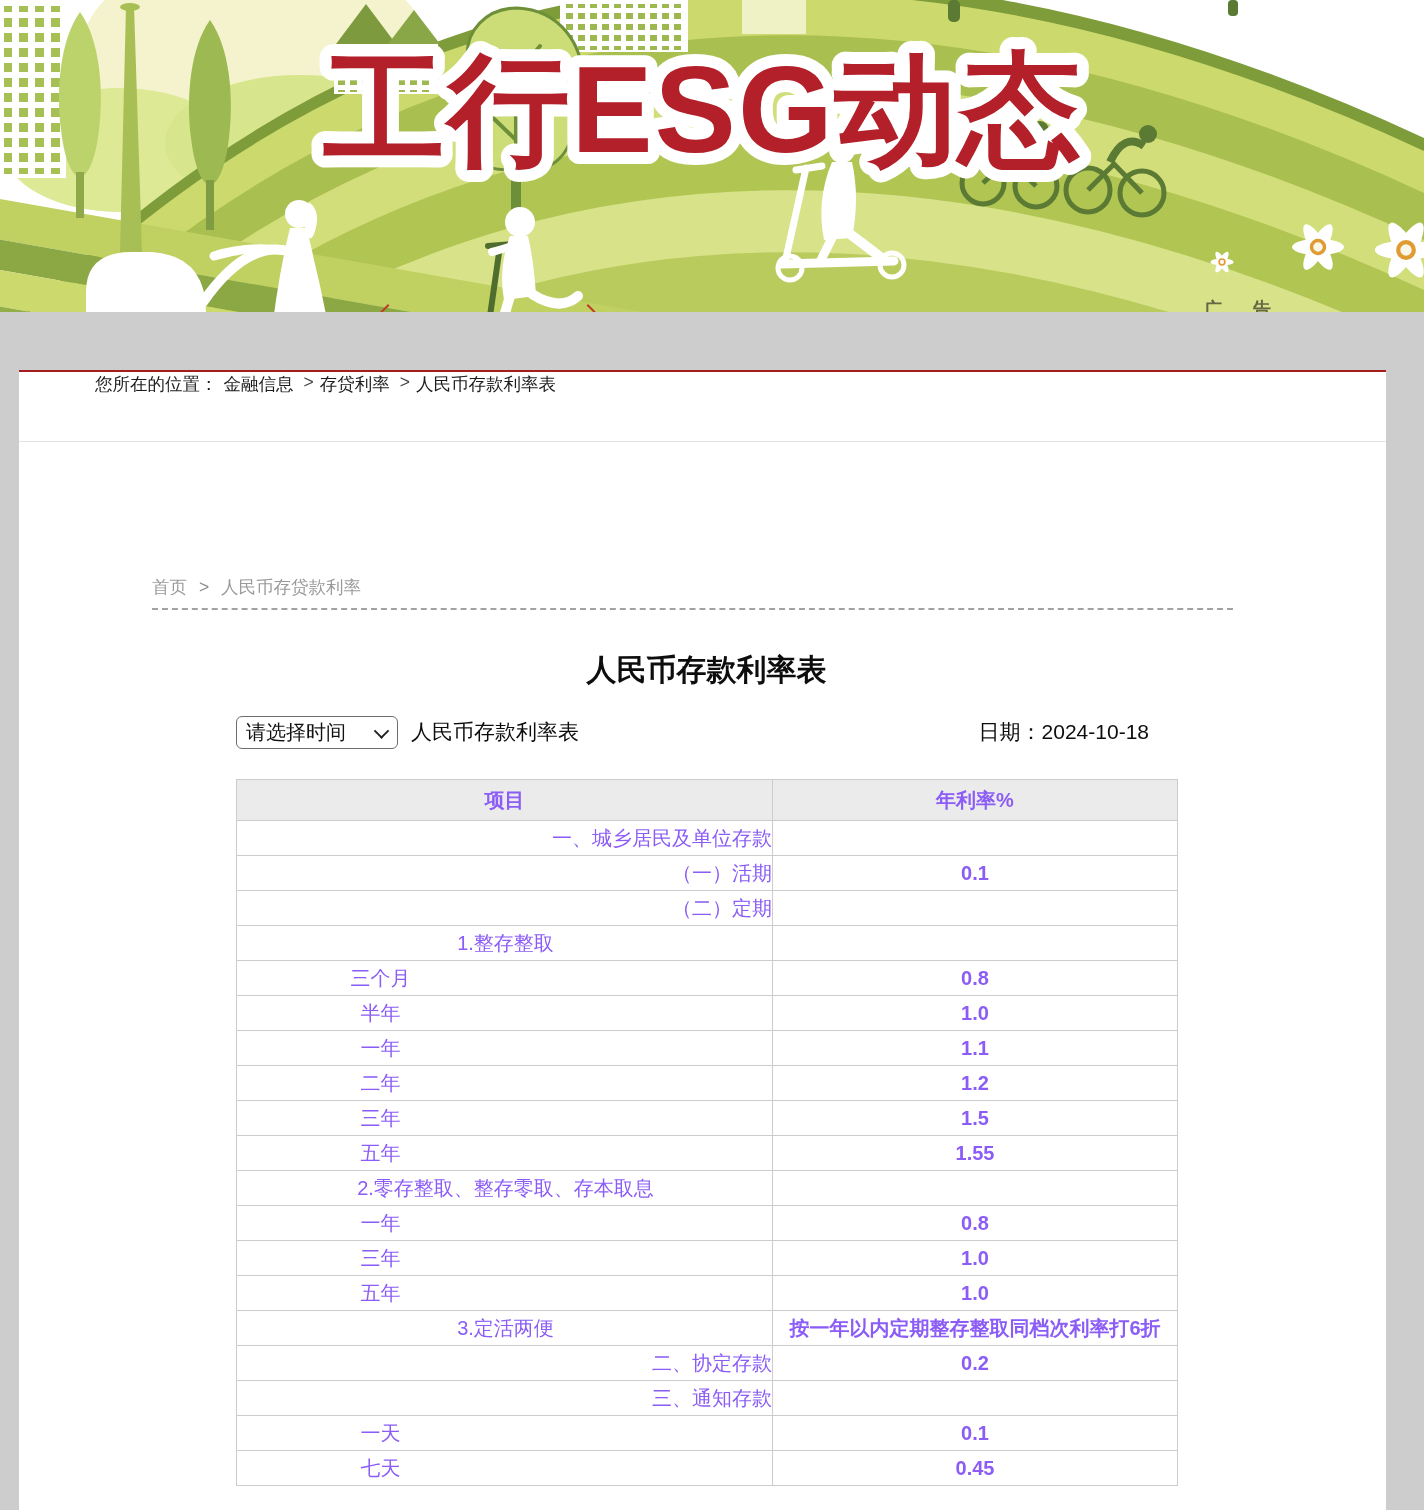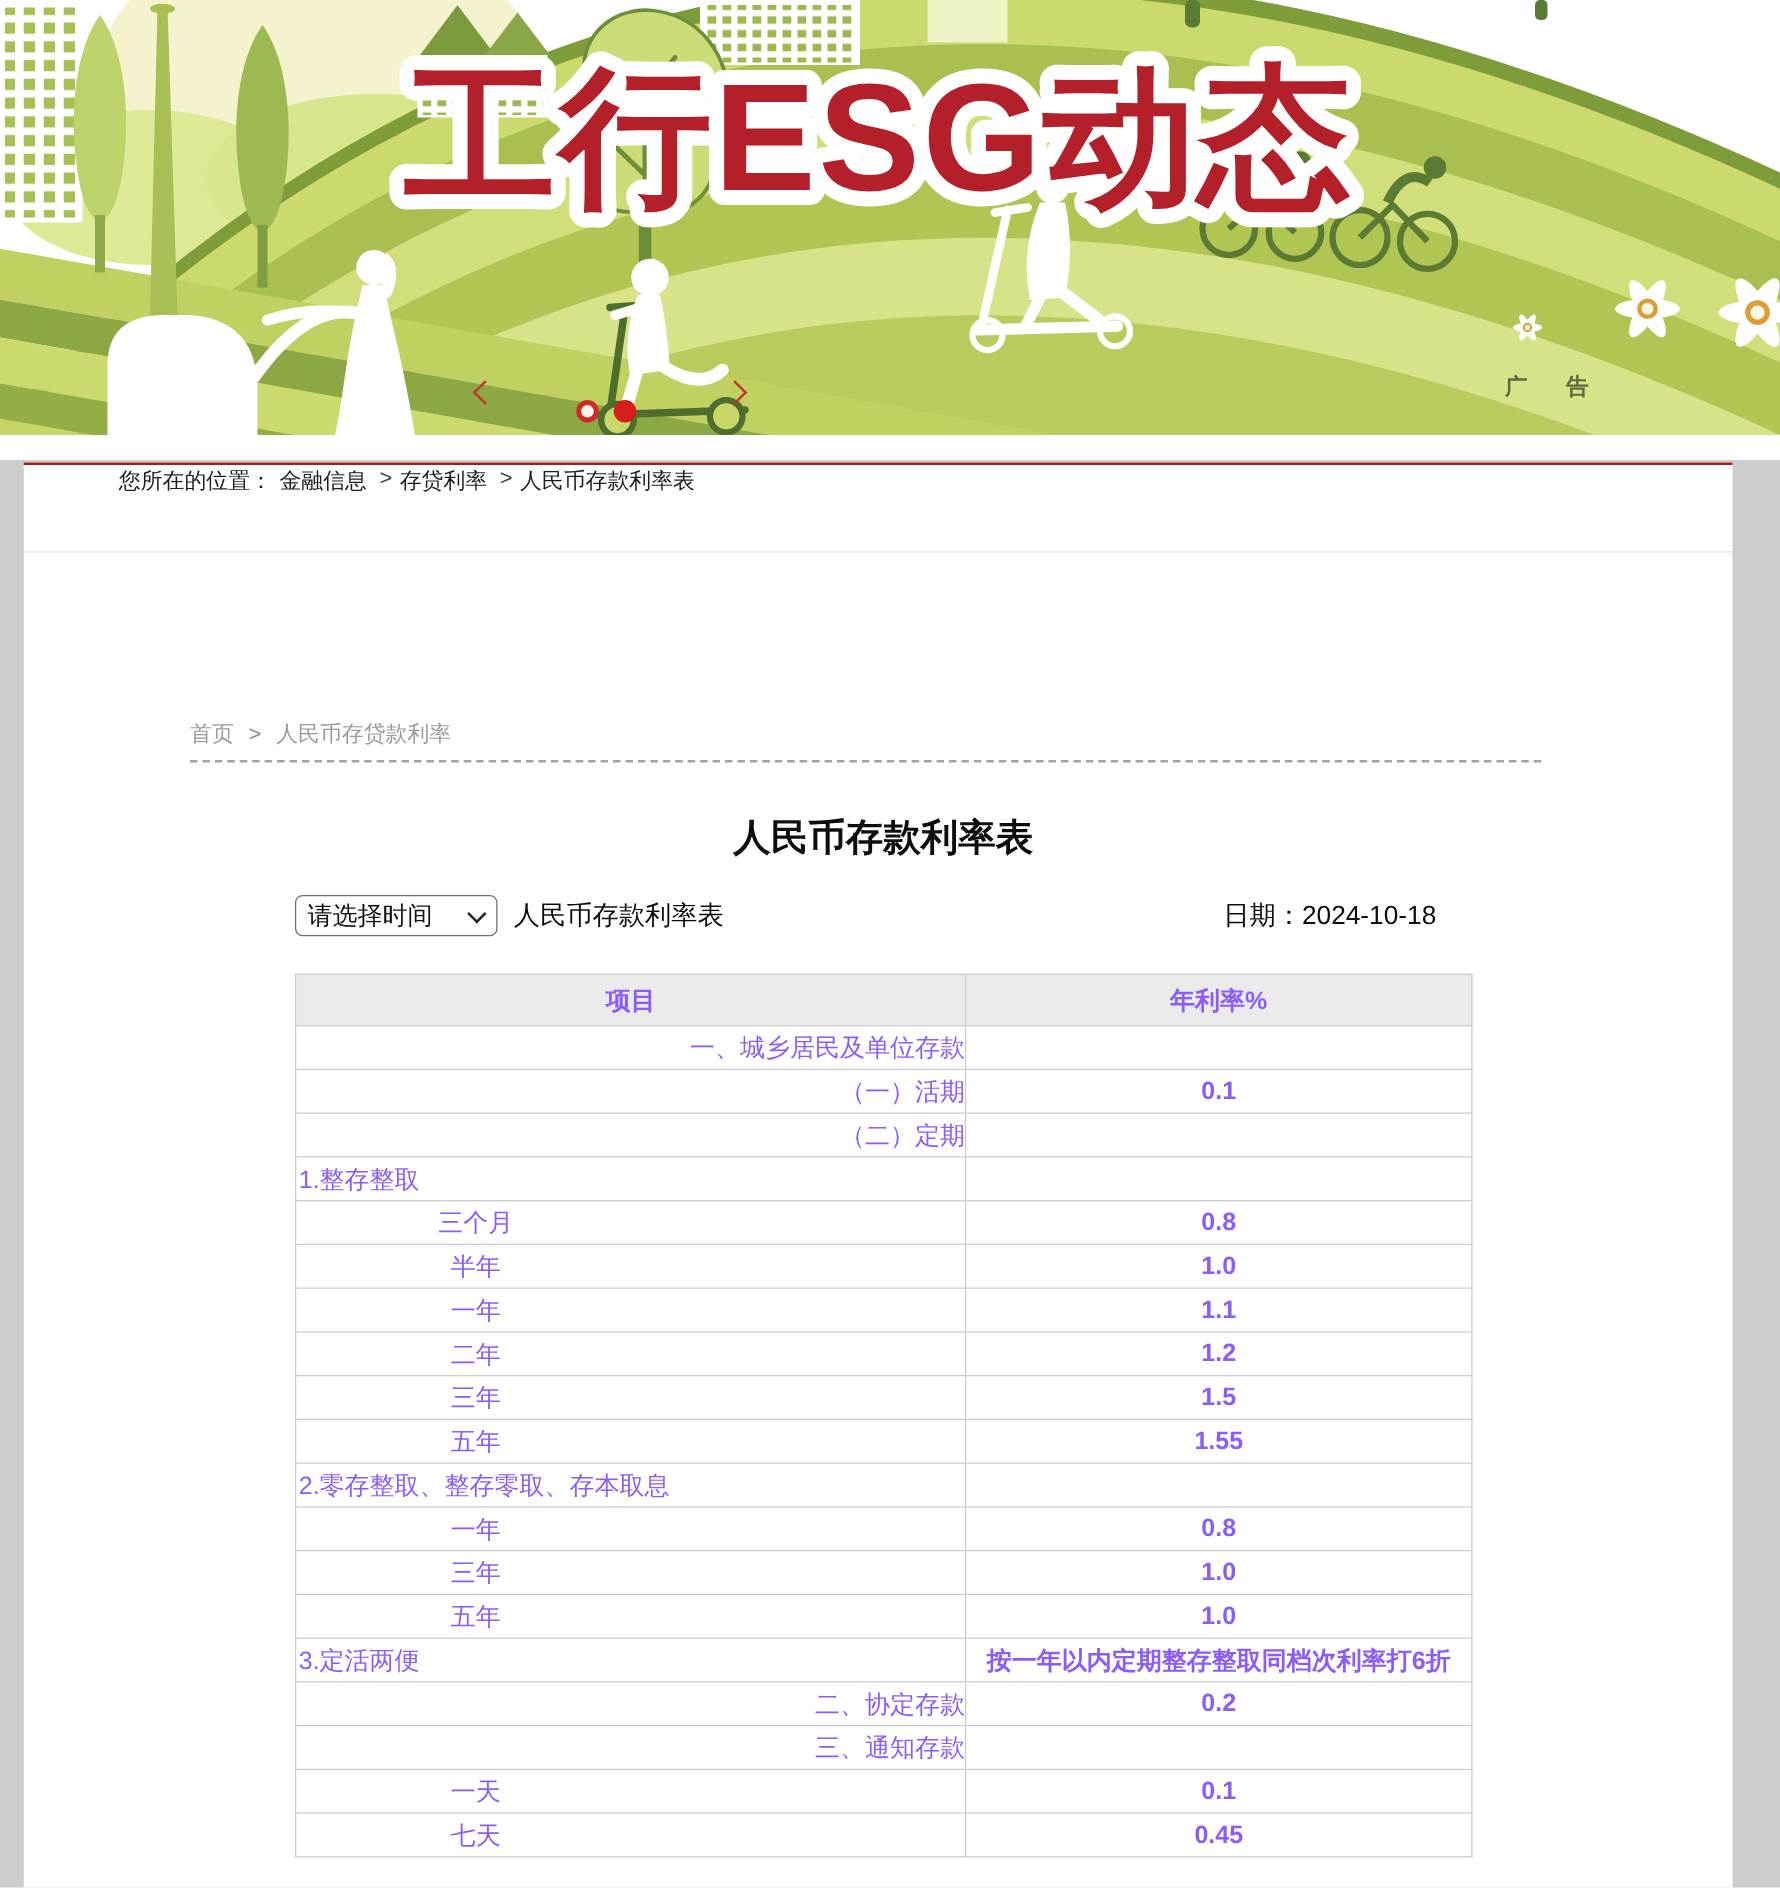--- a/index.html
+++ b/index.html
@@ -3,21 +3,21 @@
 <meta charset="utf-8">
 <style>
   html,body{margin:0;padding:0;}
   body{
     width:1424px;height:1510px;overflow:hidden;position:relative;
     background:#cdcdcd;
     font-family:"Liberation Sans","DejaVu Sans",sans-serif;
     -webkit-font-smoothing:antialiased;
   }
   
-  .banner{position:absolute;left:0;top:0;width:1424px;height:368px;overflow:hidden;background:#fff;}
+  .banner{position:absolute;left:0;top:0;width:1424px;height:312px;overflow:hidden;background:#fff;}
   .banner svg.scene{position:absolute;left:0;top:0;}
   .banner svg.title-layer{position:absolute;left:0;top:0;}
   .ad-label{
     position:absolute;left:1204px;top:297px;font-size:18px;letter-spacing:13px;
     color:#3e3e2a;font-weight:bold;opacity:.75;
   }
   .car-arrow{position:absolute;width:16px;height:16px;cursor:pointer;}
   .car-arrow::before{
     content:"";position:absolute;left:4px;top:1px;width:12px;height:12px;
     border-left:2px solid #c0392b;border-bottom:2px solid #c0392b;
@@ -68,21 +68,21 @@
   }
   table.rates th,table.rates td{border:1px solid #ccc;}
   table.rates th{
     height:38px;background:#ebebeb;font-weight:bold;text-align:center;font-size:20px;
   }
   col.c-item{width:536px;}
   col.c-rate{width:405px;}
   table.rates td{height:34px;padding:0;}
   td.rate-cell{text-align:center;font-weight:bold;}
   tr.lvl-cat td.item-cell{text-align:right;padding-left:7px;}
-  tr.lvl-flush td.item-cell{text-align:left;padding-left:2px;}
+  tr.lvl-flush td.item-cell{text-align:center;padding-left:2px;}
   tr.lvl-term td.item-cell{text-align:center;padding-right:248px;}
 </style>
 </head>
 <body>
 
 <div class="banner">
   <svg class="scene" width="1424" height="348" viewBox="0 0 1424 348" xmlns="http://www.w3.org/2000/svg">
     <defs>
       <pattern id="winA" width="16" height="15" patternUnits="userSpaceOnUse">
         <rect x="3" y="3" width="9" height="9" fill="#a6c055"></rect>

